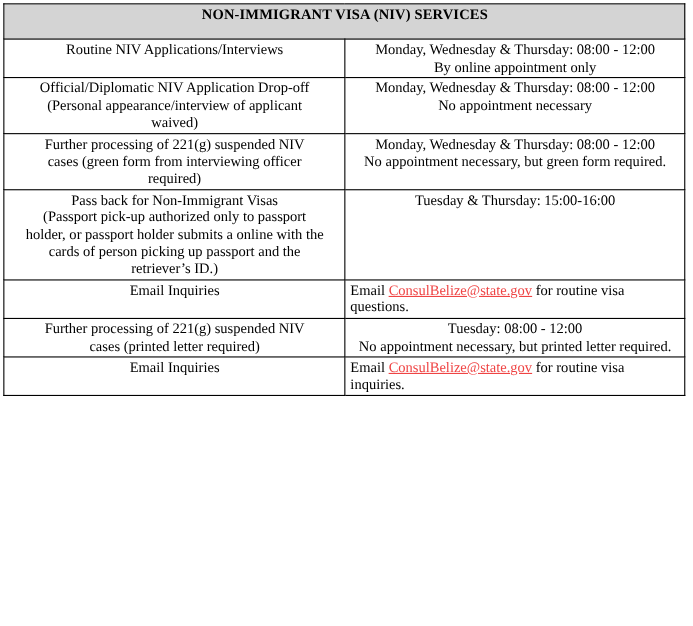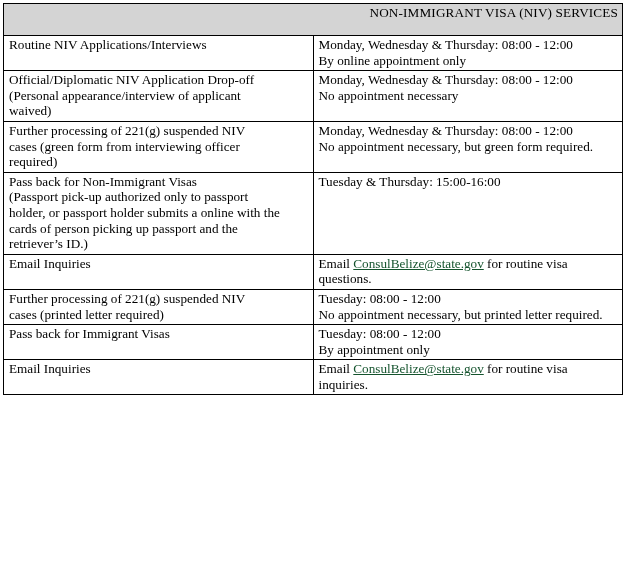--- a/index.html
+++ b/index.html
@@ -33,41 +33,42 @@
   table.visa-table td {
     border: 1px solid #000000;
     vertical-align: top;
     padding: 1px 4px 2px 5px;
     font-size: 13.2px;
     line-height: 15.6px;
     font-family: "Liberation Serif", "DejaVu Serif", serif;
   }
   td.section-header {
     background: #d4d4d4;
-    text-align: right;
-    font-weight: normal;
+    text-align: center;
+    font-weight: bold;
     font-size: 13.6px;
     letter-spacing: 0.15px;
     padding-top: 4px;
     padding-bottom: 4px;
     height: 28px;
     vertical-align: middle;
   }
   td.col-service {
     width: 301px;
   }
   td.col-hours {
     width: 317px;
   }
   .cell-line {
     display: block;
     white-space: normal;
+    text-align: center;
   }
   a.email-link {
-    color: #14532d;
+    color: #ef4444;
   }
 </style>
 </head>
 <body>
 
 <div class="page">
   <table class="visa-table">
     <tbody>
 
       <tr>
@@ -138,29 +139,20 @@
           <span class="cell-line">Further processing of 221(g) suspended NIV</span>
           <span class="cell-line">cases (printed letter required)</span>
         </td>
         <td class="col-hours">
           <span class="cell-line">Tuesday:  08:00 - 12:00</span>
           <span class="cell-line">No appointment necessary, but printed letter required.</span>
         </td>
       </tr>
 
 
-      <tr>
-        <td class="col-service">
-          <span class="cell-line">Pass back for Immigrant Visas</span>
-        </td>
-        <td class="col-hours">
-          <span class="cell-line">Tuesday:  08:00 - 12:00</span>
-          <span class="cell-line">By appointment only</span>
-        </td>
-      </tr>
 
       <tr>
         <td class="col-service">
           <span class="cell-line">Email Inquiries</span>
         </td>
         <td class="col-hours">
           <span>Email </span><a class="email-link" href="#">ConsulBelize@state.gov</a><span> for routine visa inquiries.</span>
         </td>
       </tr>
 

